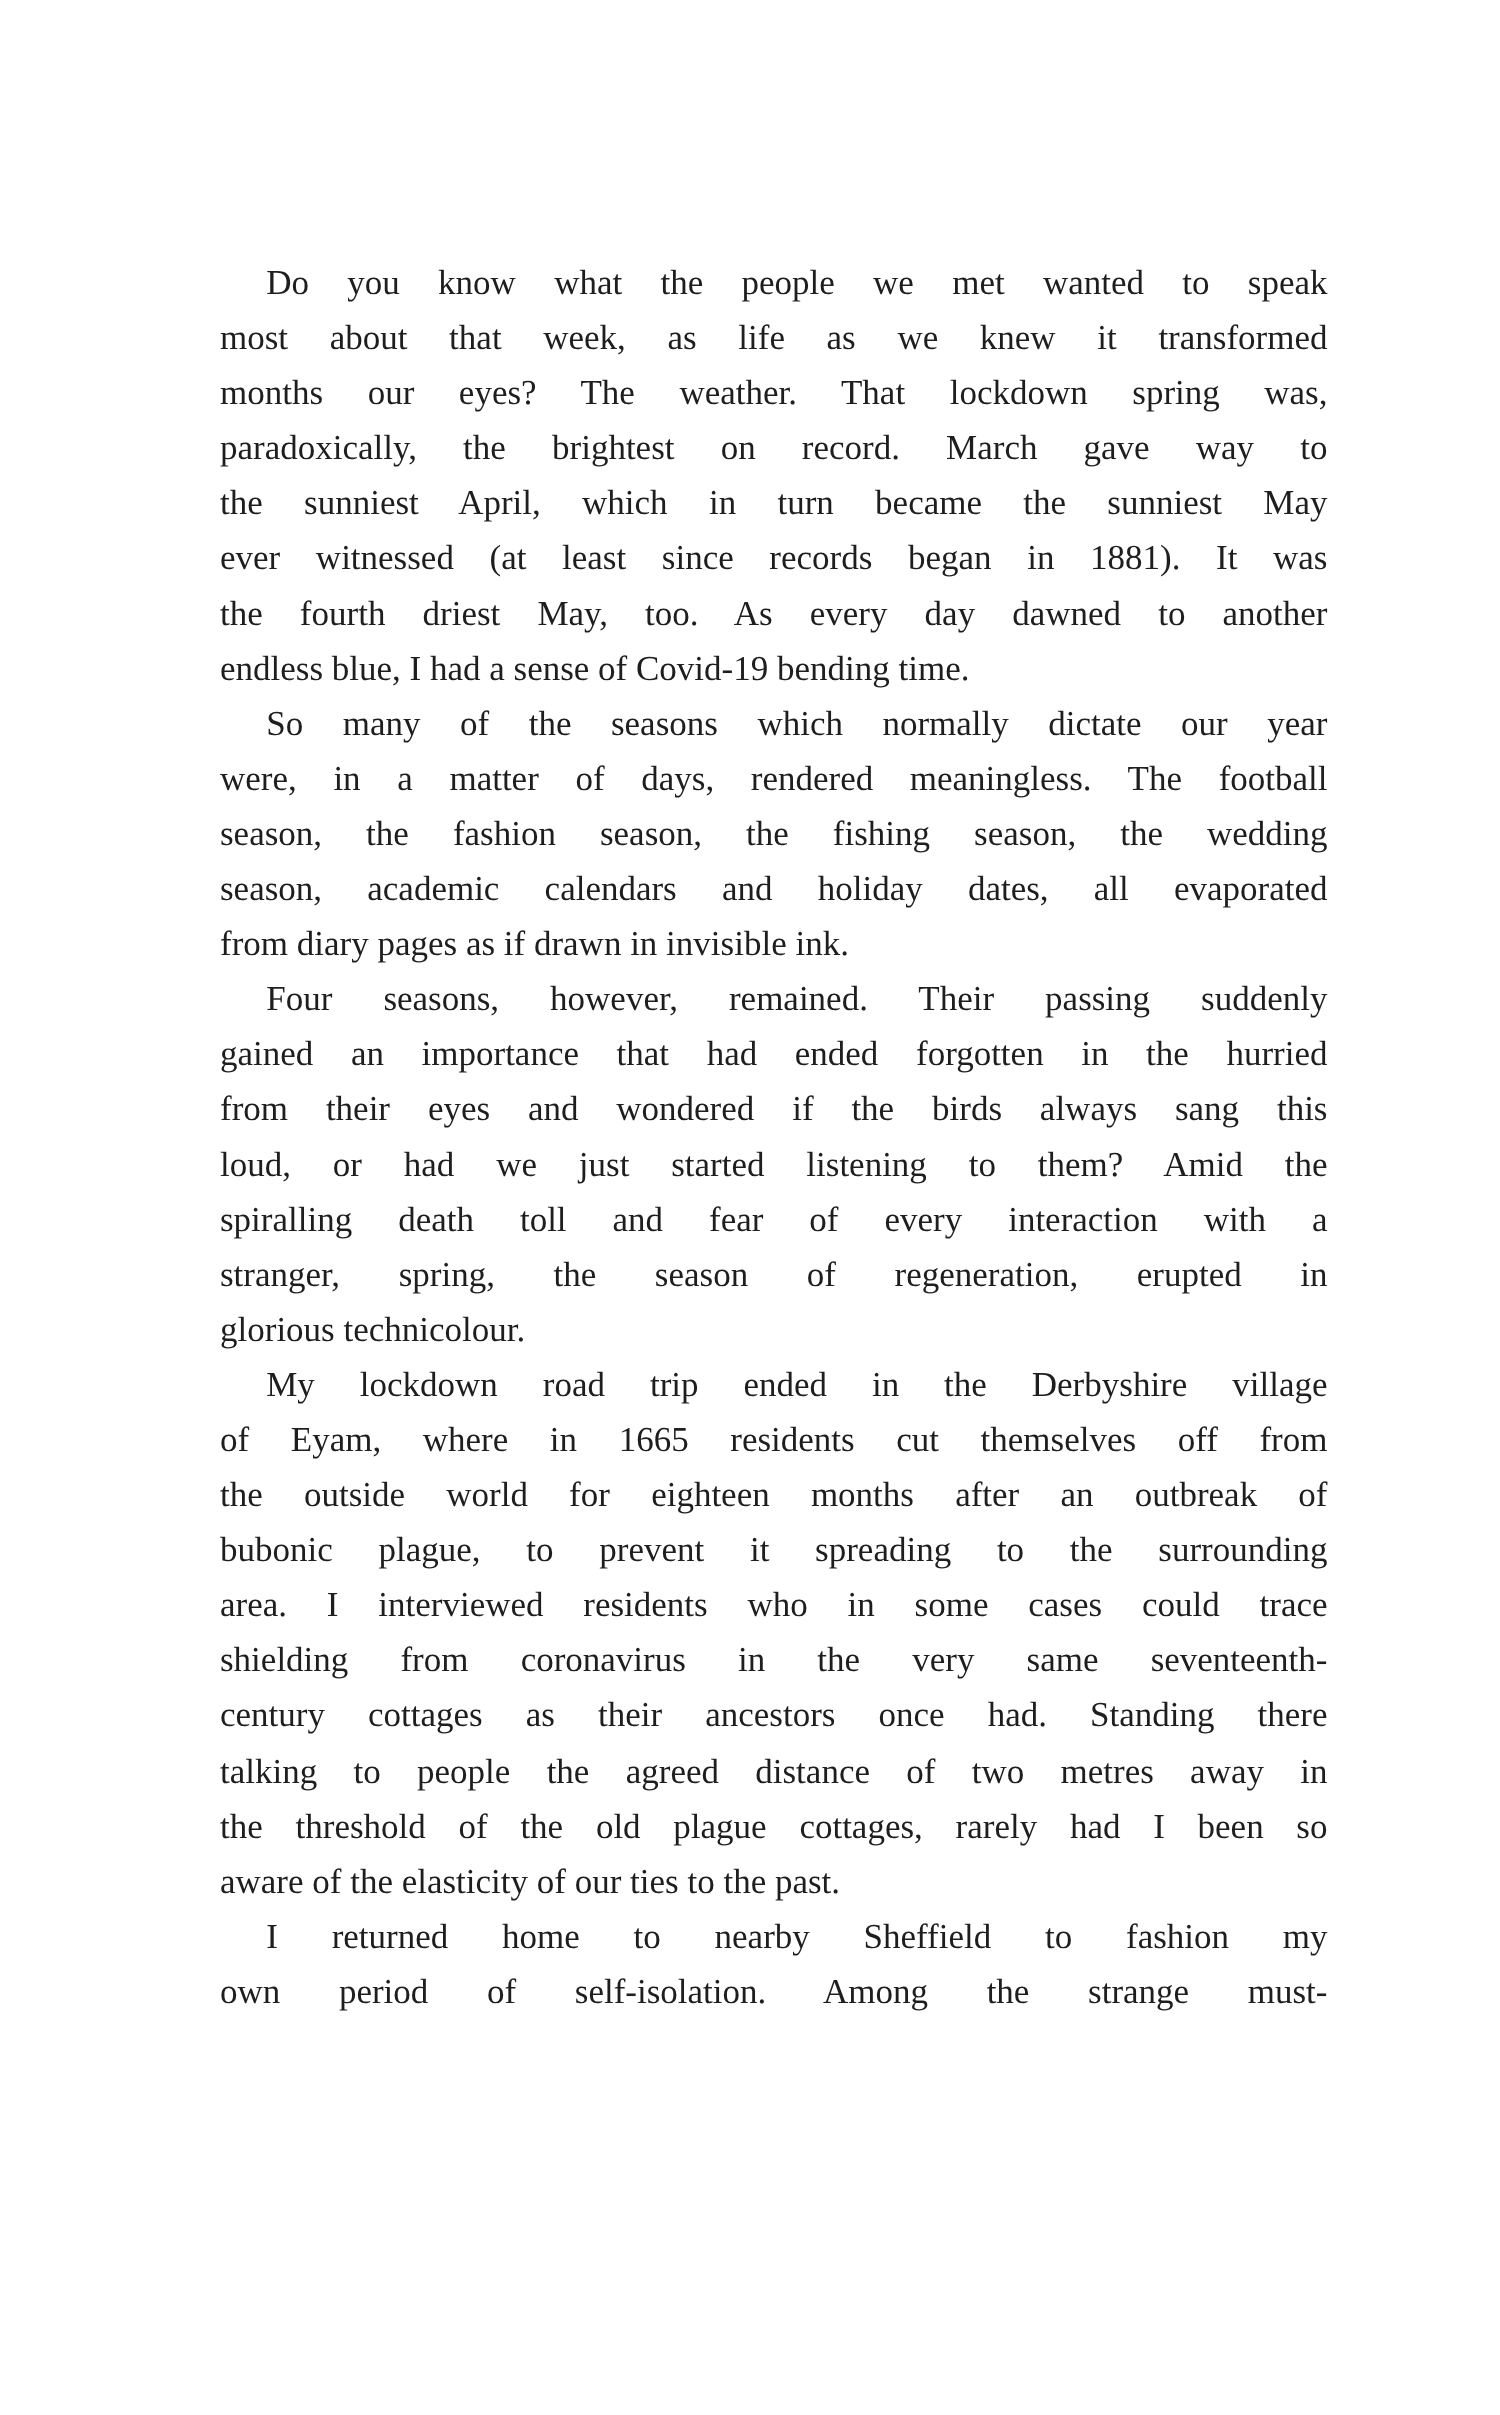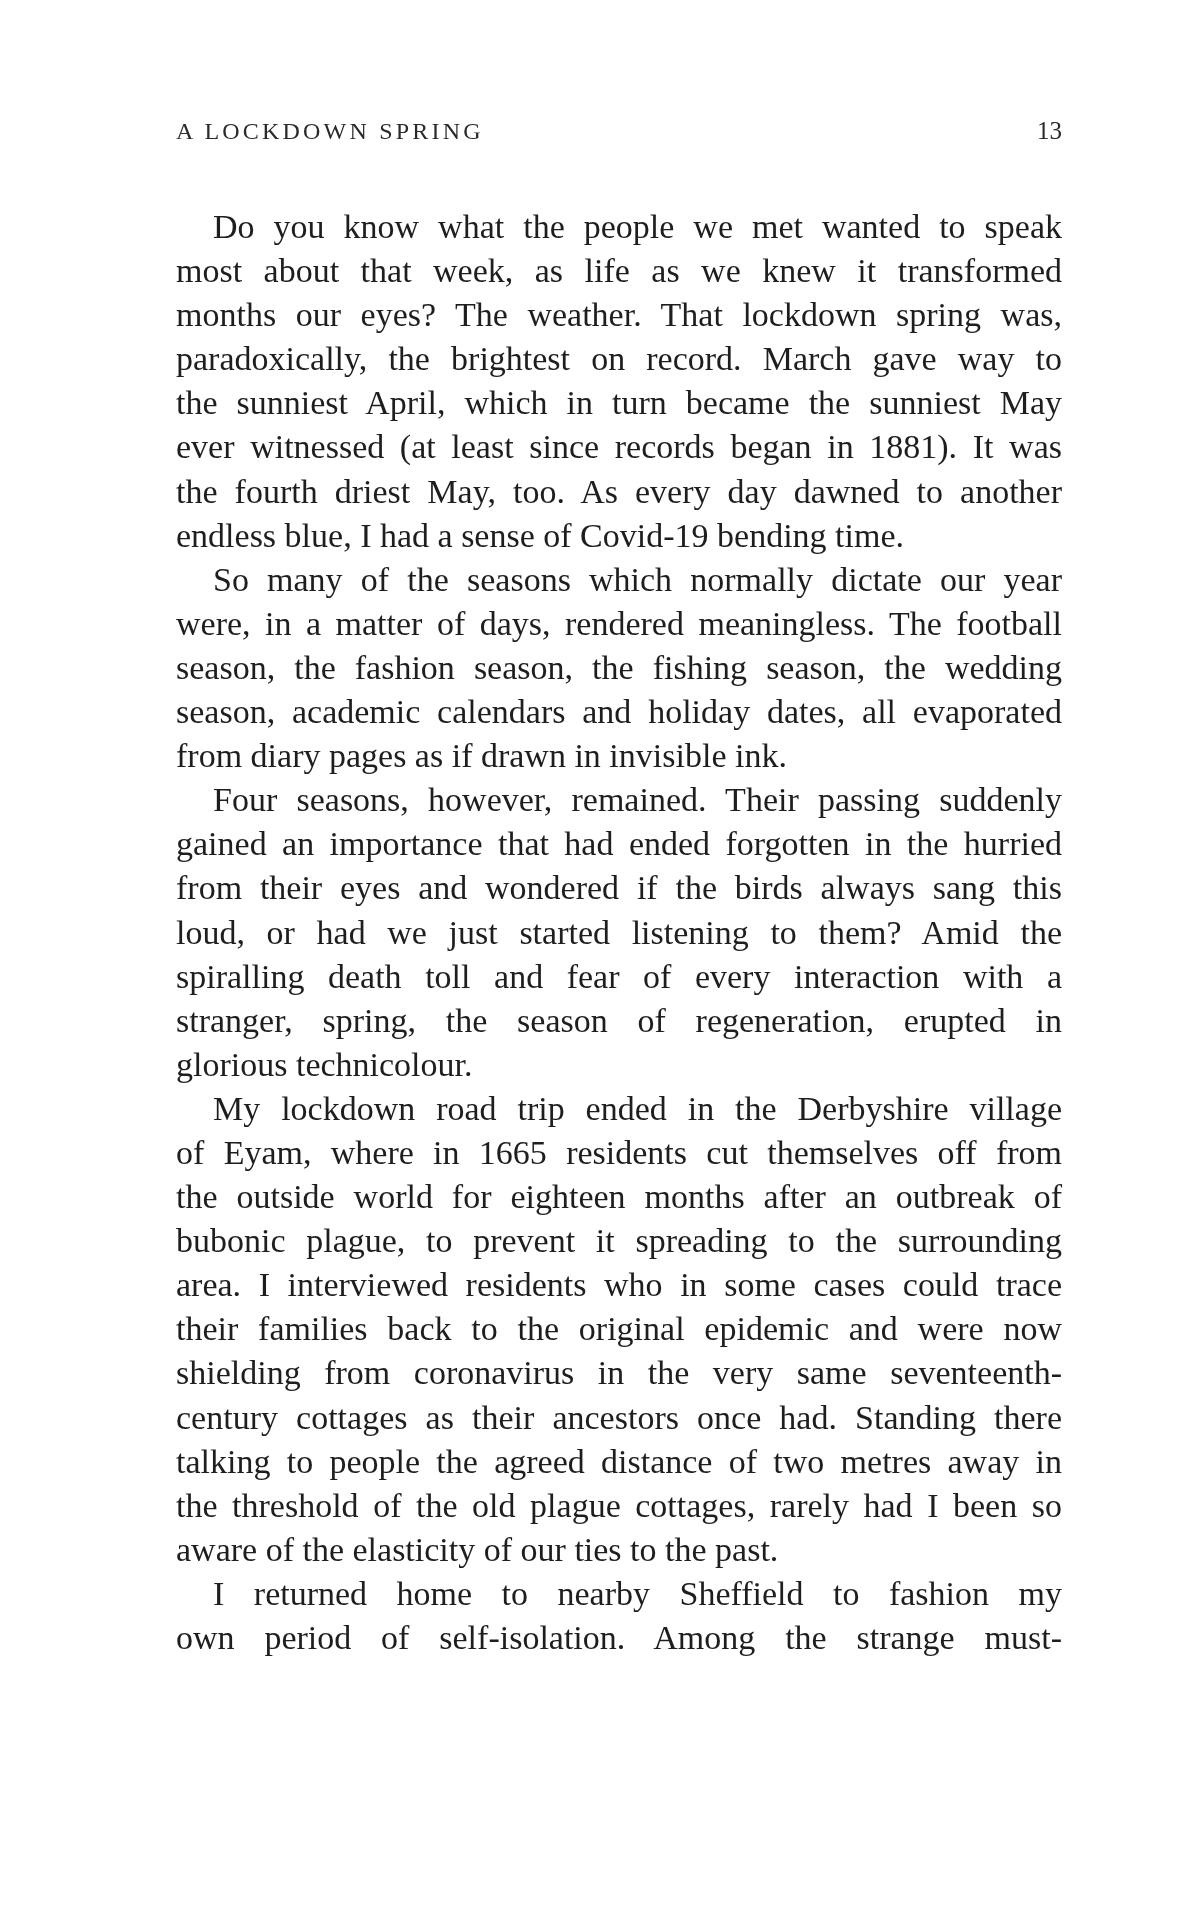--- a/index.html
+++ b/index.html
@@ -50,45 +50,41 @@
   .body-text {
     position: absolute;
     left: 176px;
     top: 205px;
     width: 886px;
   }
   .line {
     display: block;
     height: 44.1px;
     line-height: 44.1px;
-    font-size: 34px;
+    font-size: 28px;
     white-space: nowrap;
     text-align: justify;
     text-align-last: justify;
     word-spacing: 0;
     overflow: visible;
   }
   .line.indent {
     padding-left: 37px;
   }
   .line.last {
     text-align: left;
     text-align-last: left;
     white-space: nowrap;
   }
 </style>
 </head>
 <body>
 
 <div class="page">
 
-  <div class="running-header">
-    <span class="header-title">A LOCKDOWN SPRING</span>
-    <span class="header-page">13</span>
-  </div>
 
   <div class="body-text">
 
     <div>
       <span class="line indent" style="white-space: normal;">Do you know what the people we met wanted to speak</span>
       <span class="line" style="white-space: normal;">most about that week, as life as we knew it transformed</span>
       <span class="line" style="white-space: normal;">months our eyes? The weather. That lockdown spring was,</span>
       <span class="line" style="white-space: normal;">paradoxically, the brightest on record. March gave way to</span>
       <span class="line" style="white-space: normal;">the sunniest April, which in turn became the sunniest May</span>
       <span class="line" style="white-space: normal;">ever witnessed (at least since records began in 1881). It was</span>
@@ -113,21 +109,20 @@
       <span class="line" style="white-space: normal;">stranger, spring, the season of regeneration, erupted in</span>
       <span class="line last">glorious technicolour.</span>
     </div>
 
     <div>
       <span class="line indent" style="white-space: normal;">My lockdown road trip ended in the Derbyshire village</span>
       <span class="line" style="white-space: normal;">of Eyam, where in 1665 residents cut themselves off from</span>
       <span class="line" style="white-space: normal;">the outside world for eighteen months after an outbreak of</span>
       <span class="line" style="white-space: normal;">bubonic plague, to prevent it spreading to the surrounding</span>
       <span class="line" style="white-space: normal;">area. I interviewed residents who in some cases could trace</span>
-      <span class="line" style="white-space: normal;">their families back to the original epidemic and were now</span>
       <span class="line" style="white-space: normal;">shielding from coronavirus in the very same seventeenth-</span>
       <span class="line" style="white-space: normal;">century cottages as their ancestors once had. Standing there</span>
       <span class="line" style="white-space: normal;">talking to people the agreed distance of two metres away in</span>
       <span class="line" style="white-space: normal;">the threshold of the old plague cottages, rarely had I been so</span>
       <span class="line last">aware of the elasticity of our ties to the past.</span>
     </div>
 
     <div>
       <span class="line indent" style="white-space: normal;">I returned home to nearby Sheffield to fashion my</span>
       <span class="line" style="white-space: normal;">own period of self-isolation. Among the strange must-</span>

